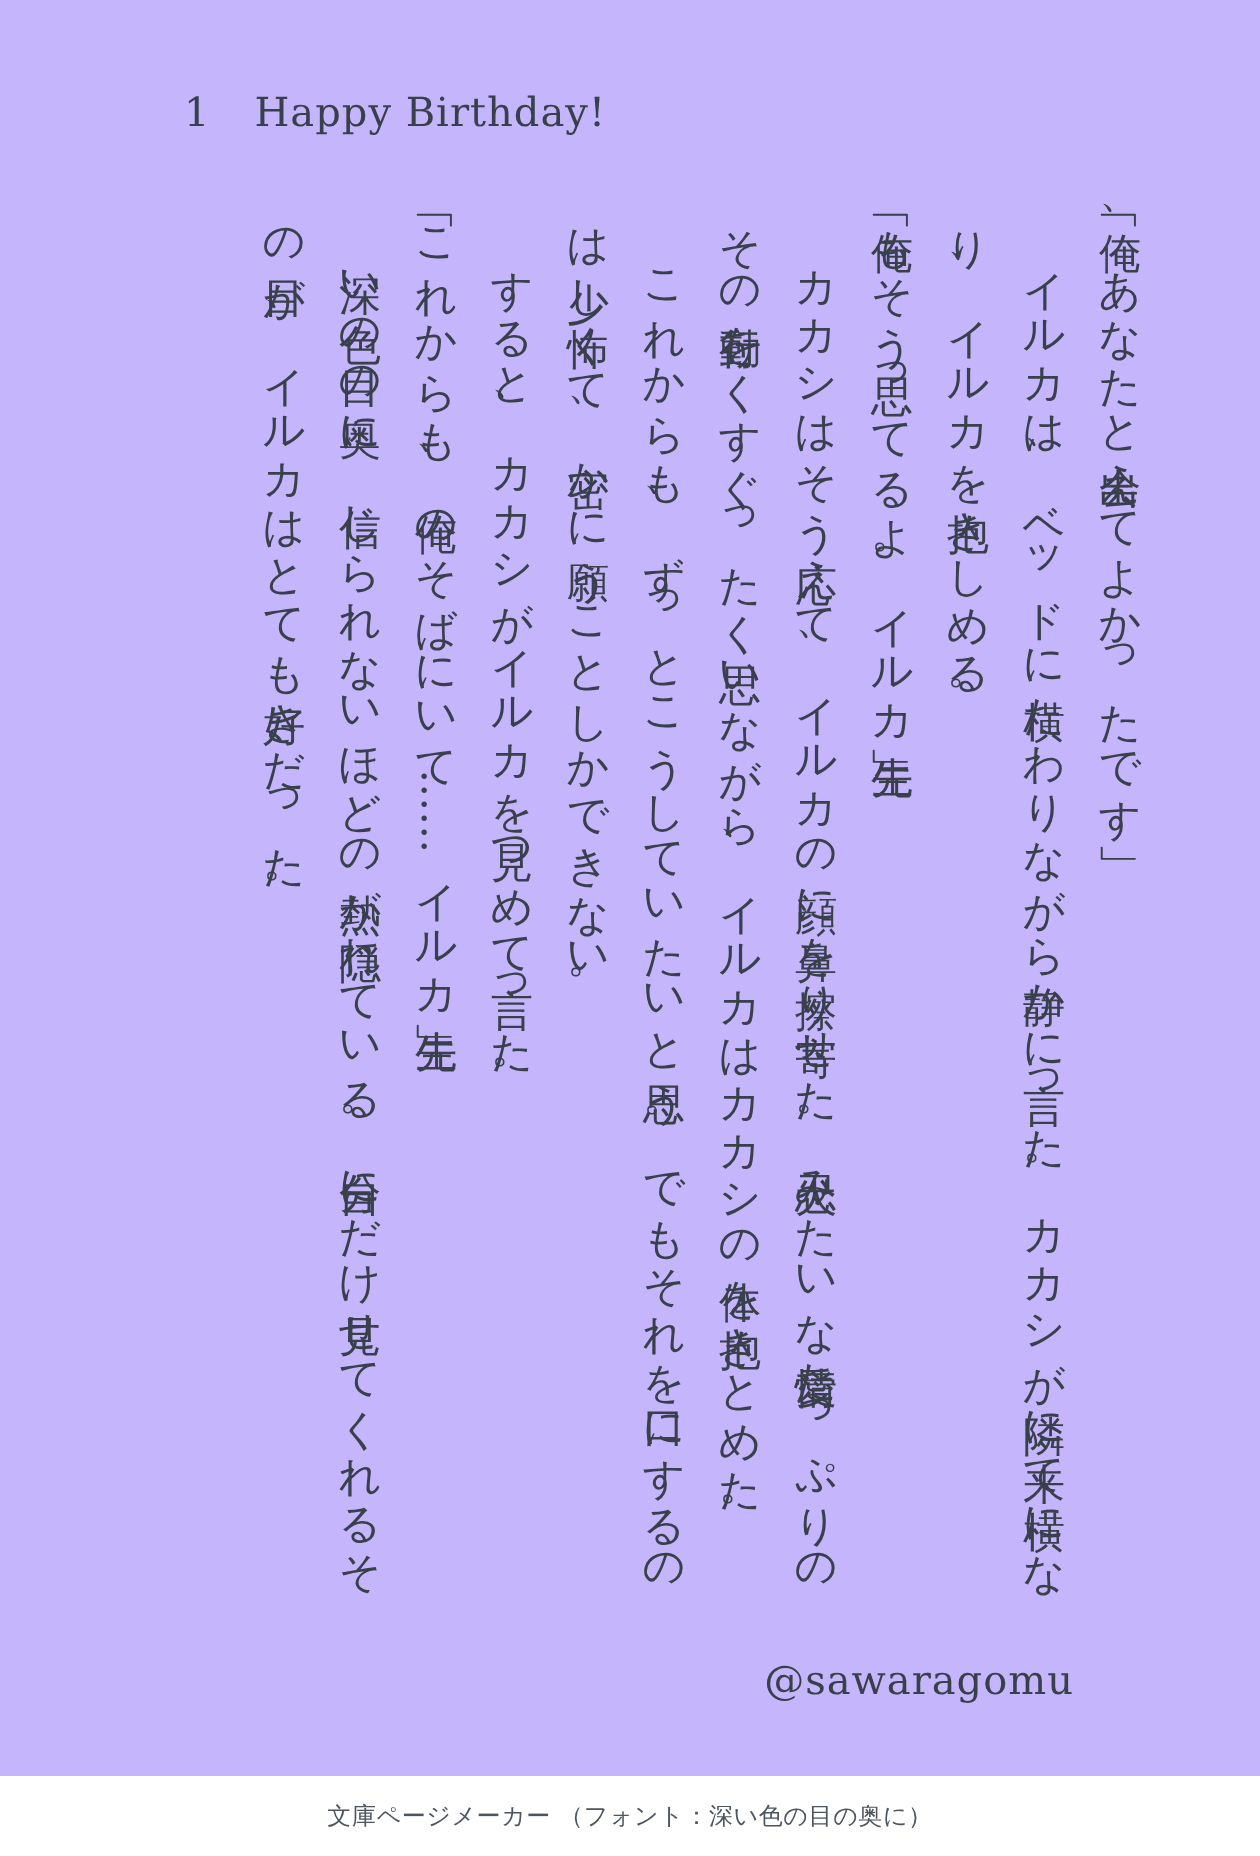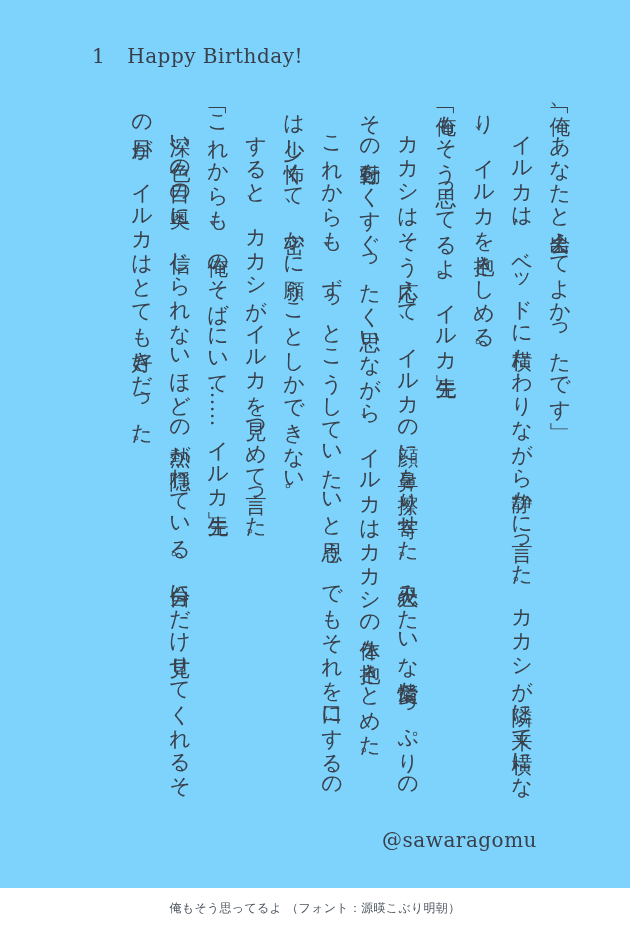--- a/index.html
+++ b/index.html
@@ -67,36 +67,36 @@
   .footer-bar .footer-credit {
     font-size: 12px;
     color: #4d555f;
     letter-spacing: 0.3px;
     white-space: nowrap;
   }
 </style>
 </head>
 <body>
 
-<div class="page" style="background: #7dd3fc; color: rgb(57, 64, 75);">
+<div class="page" style="background: #c4b5fd; color: rgb(57, 64, 75);">
 
   <div class="header">
     <span class="page-number">1</span><span>Happy Birthday!</span>
   </div>
 
   <div class="story-text">
       <p>「俺、あなたと出会えてよかったです」</p>
       <p class="indent">イルカは、ベッドに横たわりながら静かに言った。カカシが隣に来て横になり、イルカを抱きしめる。</p>
       <p>「俺もそう思ってるよ。イルカ先生」</p>
       <p class="indent">カカシはそう応えて、イルカの顔に鼻を擦り寄せた。忍犬みたいな愛情たっぷりのその行動をくすぐったく思いながら、イルカはカカシの体を抱きとめた。</p>
       <p class="indent">これからも、ずっとこうしていたいと思う。でもそれを口にするのは少し怖くて、密かに願うことしかできない。</p>
       <p class="indent">すると、カカシがイルカを見つめて言った。</p>
       <p>「これからも、俺のそばにいて……イルカ先生」</p>
       <p class="indent">深い色の目の奥に、信じられないほどの熱が隠れている。自分にだけ見せてくれるその目が、イルカはとても好きだった。</p>
     </div>
 
   <div class="credit">@sawaragomu</div>
 
   <div class="footer-bar" style="background: rgb(255, 255, 255);">
-    <span class="footer-credit">俺もそう思ってるよ （フォント：源暎こぶり明朝）</span>
+    <span class="footer-credit">文庫ページメーカー （フォント：深い色の目の奥に）</span>
   </div>
 
 </div>
 
 </body></html>

